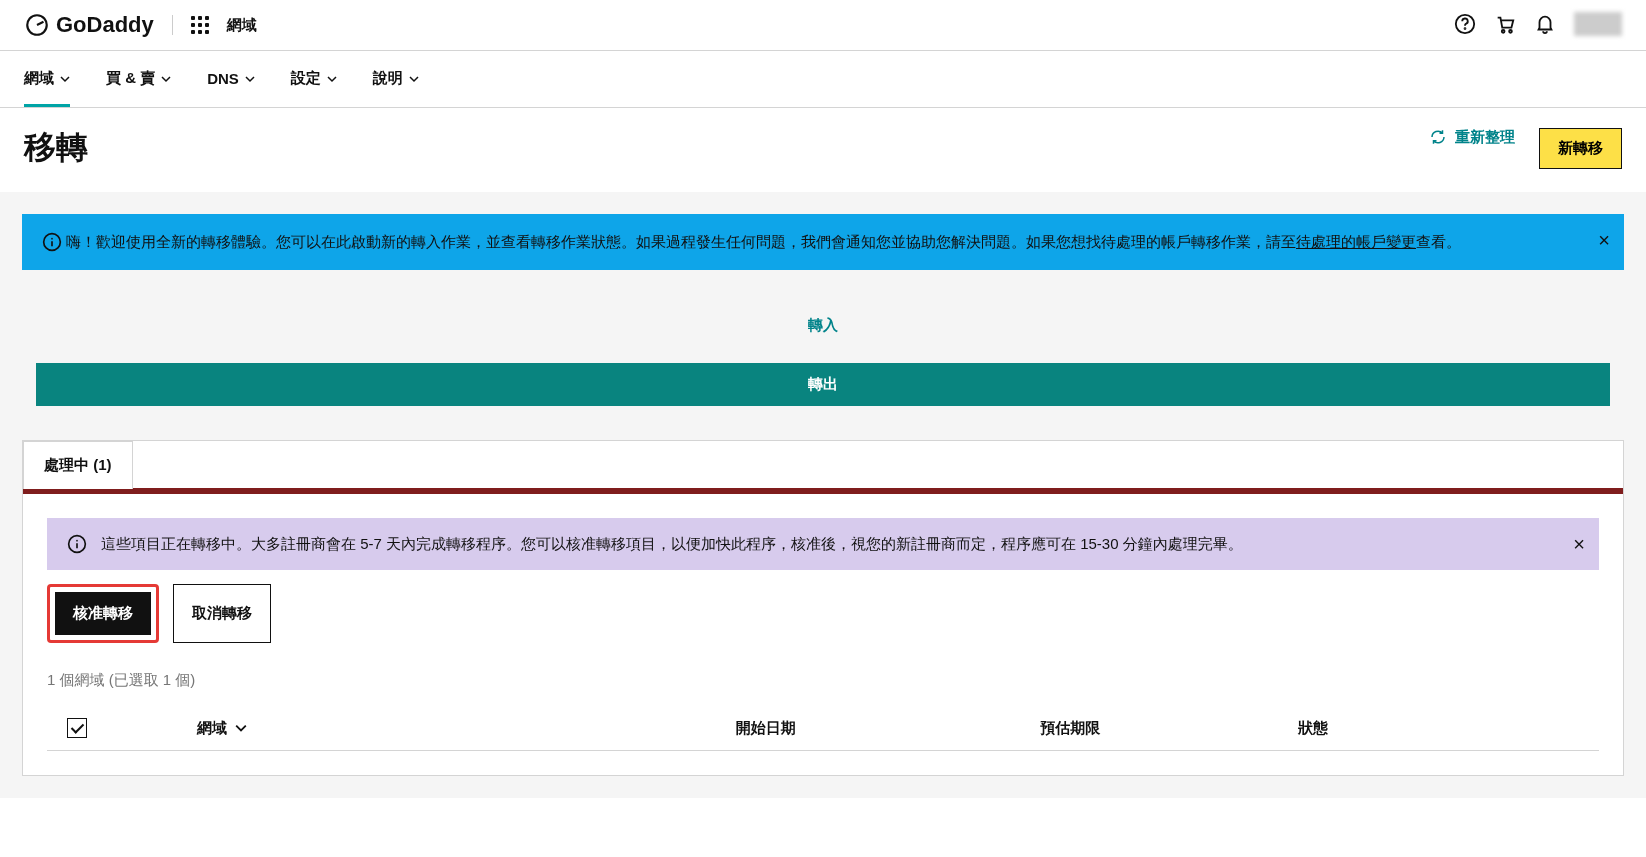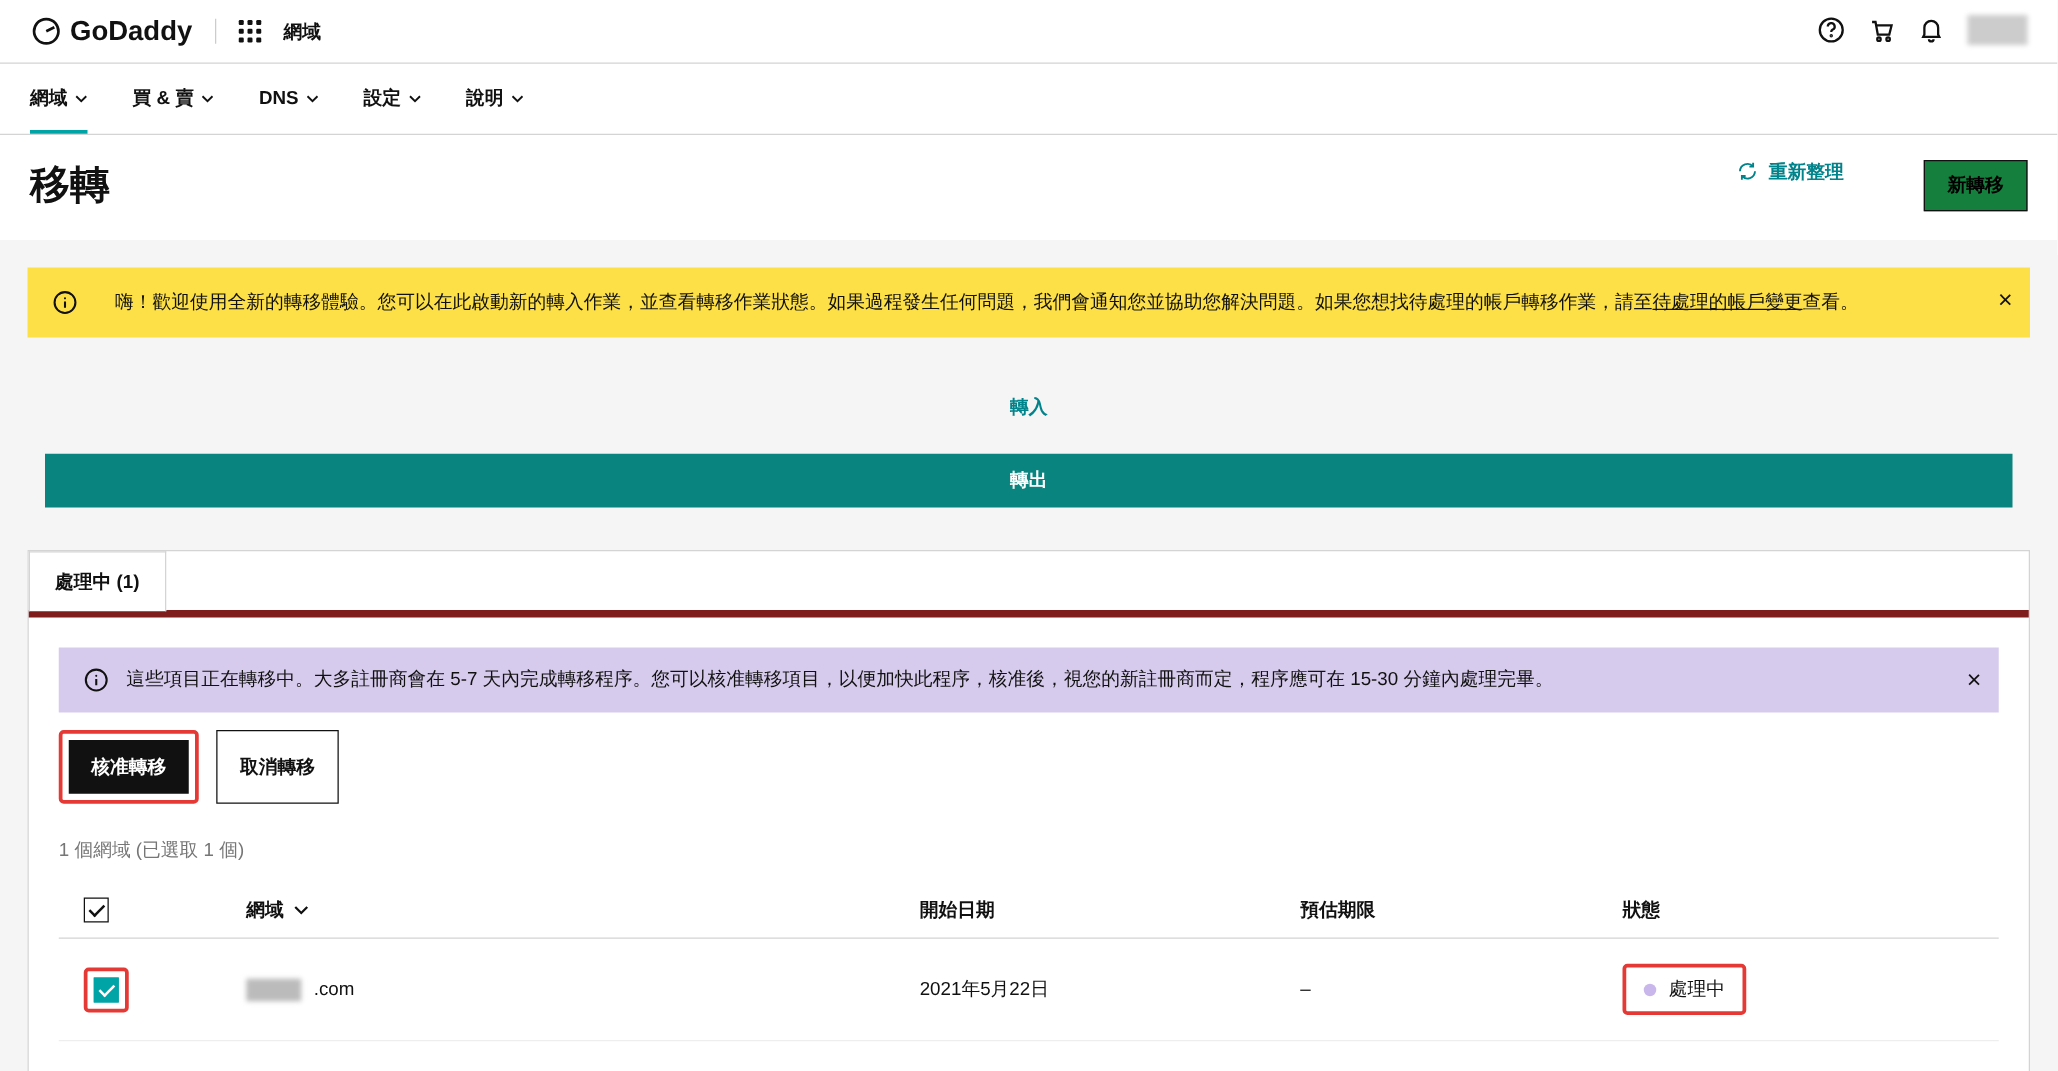--- a/index.html
+++ b/index.html
@@ -23,27 +23,27 @@
 .subnav-item { display: flex; align-items: center; gap: 6px; font-size: 15px; font-weight: 600; padding-bottom: 16px; cursor: pointer; border-bottom: 3px solid transparent; }
 .subnav-item.active { border-bottom-color: #00a4a6; }
 .subnav-item .chev { width: 10px; height: 10px; }
 
 
 .title-row { display: flex; align-items: center; justify-content: space-between; padding: 18px 24px 22px; }
 .page-title { font-size: 32px; font-weight: 800; }
 .title-actions { display: flex; align-items: flex-start; gap: 24px; }
 .refresh-link { display: flex; align-items: center; gap: 8px; color: #00838a; font-weight: 700; font-size: 15px; cursor: pointer; }
 .refresh-link svg { width: 18px; height: 18px; }
-.outline-btn { border: 1.5px solid #111; padding: 10px 18px; font-weight: 700; font-size: 15px; background: #15803d; cursor: pointer; margin-left: 40px; }
+.outline-btn { border: 1.5px solid #111; padding: 10px 18px; font-weight: 700; font-size: 15px; background: #fde047; cursor: pointer; }
 
 
 .content { background: #f5f5f5; padding: 22px; }
 
 
-.banner { background: #fde047; padding: 16px 20px; display: flex; align-items: flex-start; gap: 30px; position: relative; font-size: 15px; line-height: 1.6; }
+.banner { background: #0ea5e9; padding: 16px 20px; display: flex; align-items: flex-start; gap: 4px; position: relative; font-size: 15px; line-height: 1.6; }
 .banner .info-icon { flex-shrink: 0; width: 20px; height: 20px; margin-top: 2px; }
 .banner .close-x { position: absolute; top: 10px; right: 14px; font-size: 20px; cursor: pointer; }
 .banner .link { text-decoration: underline; }
 
 
 .tabs-row { display: flex; gap: 16px; padding: 34px 14px; flex-direction: column; }
 .tab-btn { padding: 12px 22px; font-size: 15px; font-weight: 700; cursor: pointer; background: transparent; border: none; }
 .tab-btn.teal-text { color: #00838a; }
 .tab-btn.teal-fill { background: #09847f; color: #fff; }
 
@@ -227,38 +227,18 @@
             <span>網域</span>
             <svg class="sort-chev" viewBox="0 0 10 10">
                 <path d="M1 3l4 4 4-4" fill="none" stroke="#111" stroke-width="1.5"></path>
               </svg>
           </div>
           <div class="col-start">開始日期</div>
           <div class="col-est">預估期限</div>
           <div class="col-status">狀態</div>
         </div>
 
-        <div class="trow">
-          <div class="col-check">
-            <span class="highlight-red">
-              <span class="checkbox checked"></span>
-            </span>
-          </div>
-          <div class="col-spacer"></div>
-          <div class="col-domain">
-            <span class="blur-box"></span>
-              <span>.com</span>
-          </div>
-          <div class="col-start">2021年5月22日</div>
-          <div class="col-est">–</div>
-          <div class="col-status">
-            <span class="highlight-red" style="display:inline-flex;align-items:center;gap:10px;padding:8px 14px">
-              <span class="status-dot"></span>
-              <span>處理中</span>
-            </span>
-          </div>
-        </div>
       </div>
 
     </div>
   </div>
 
 </div>
 
 </body></html>

